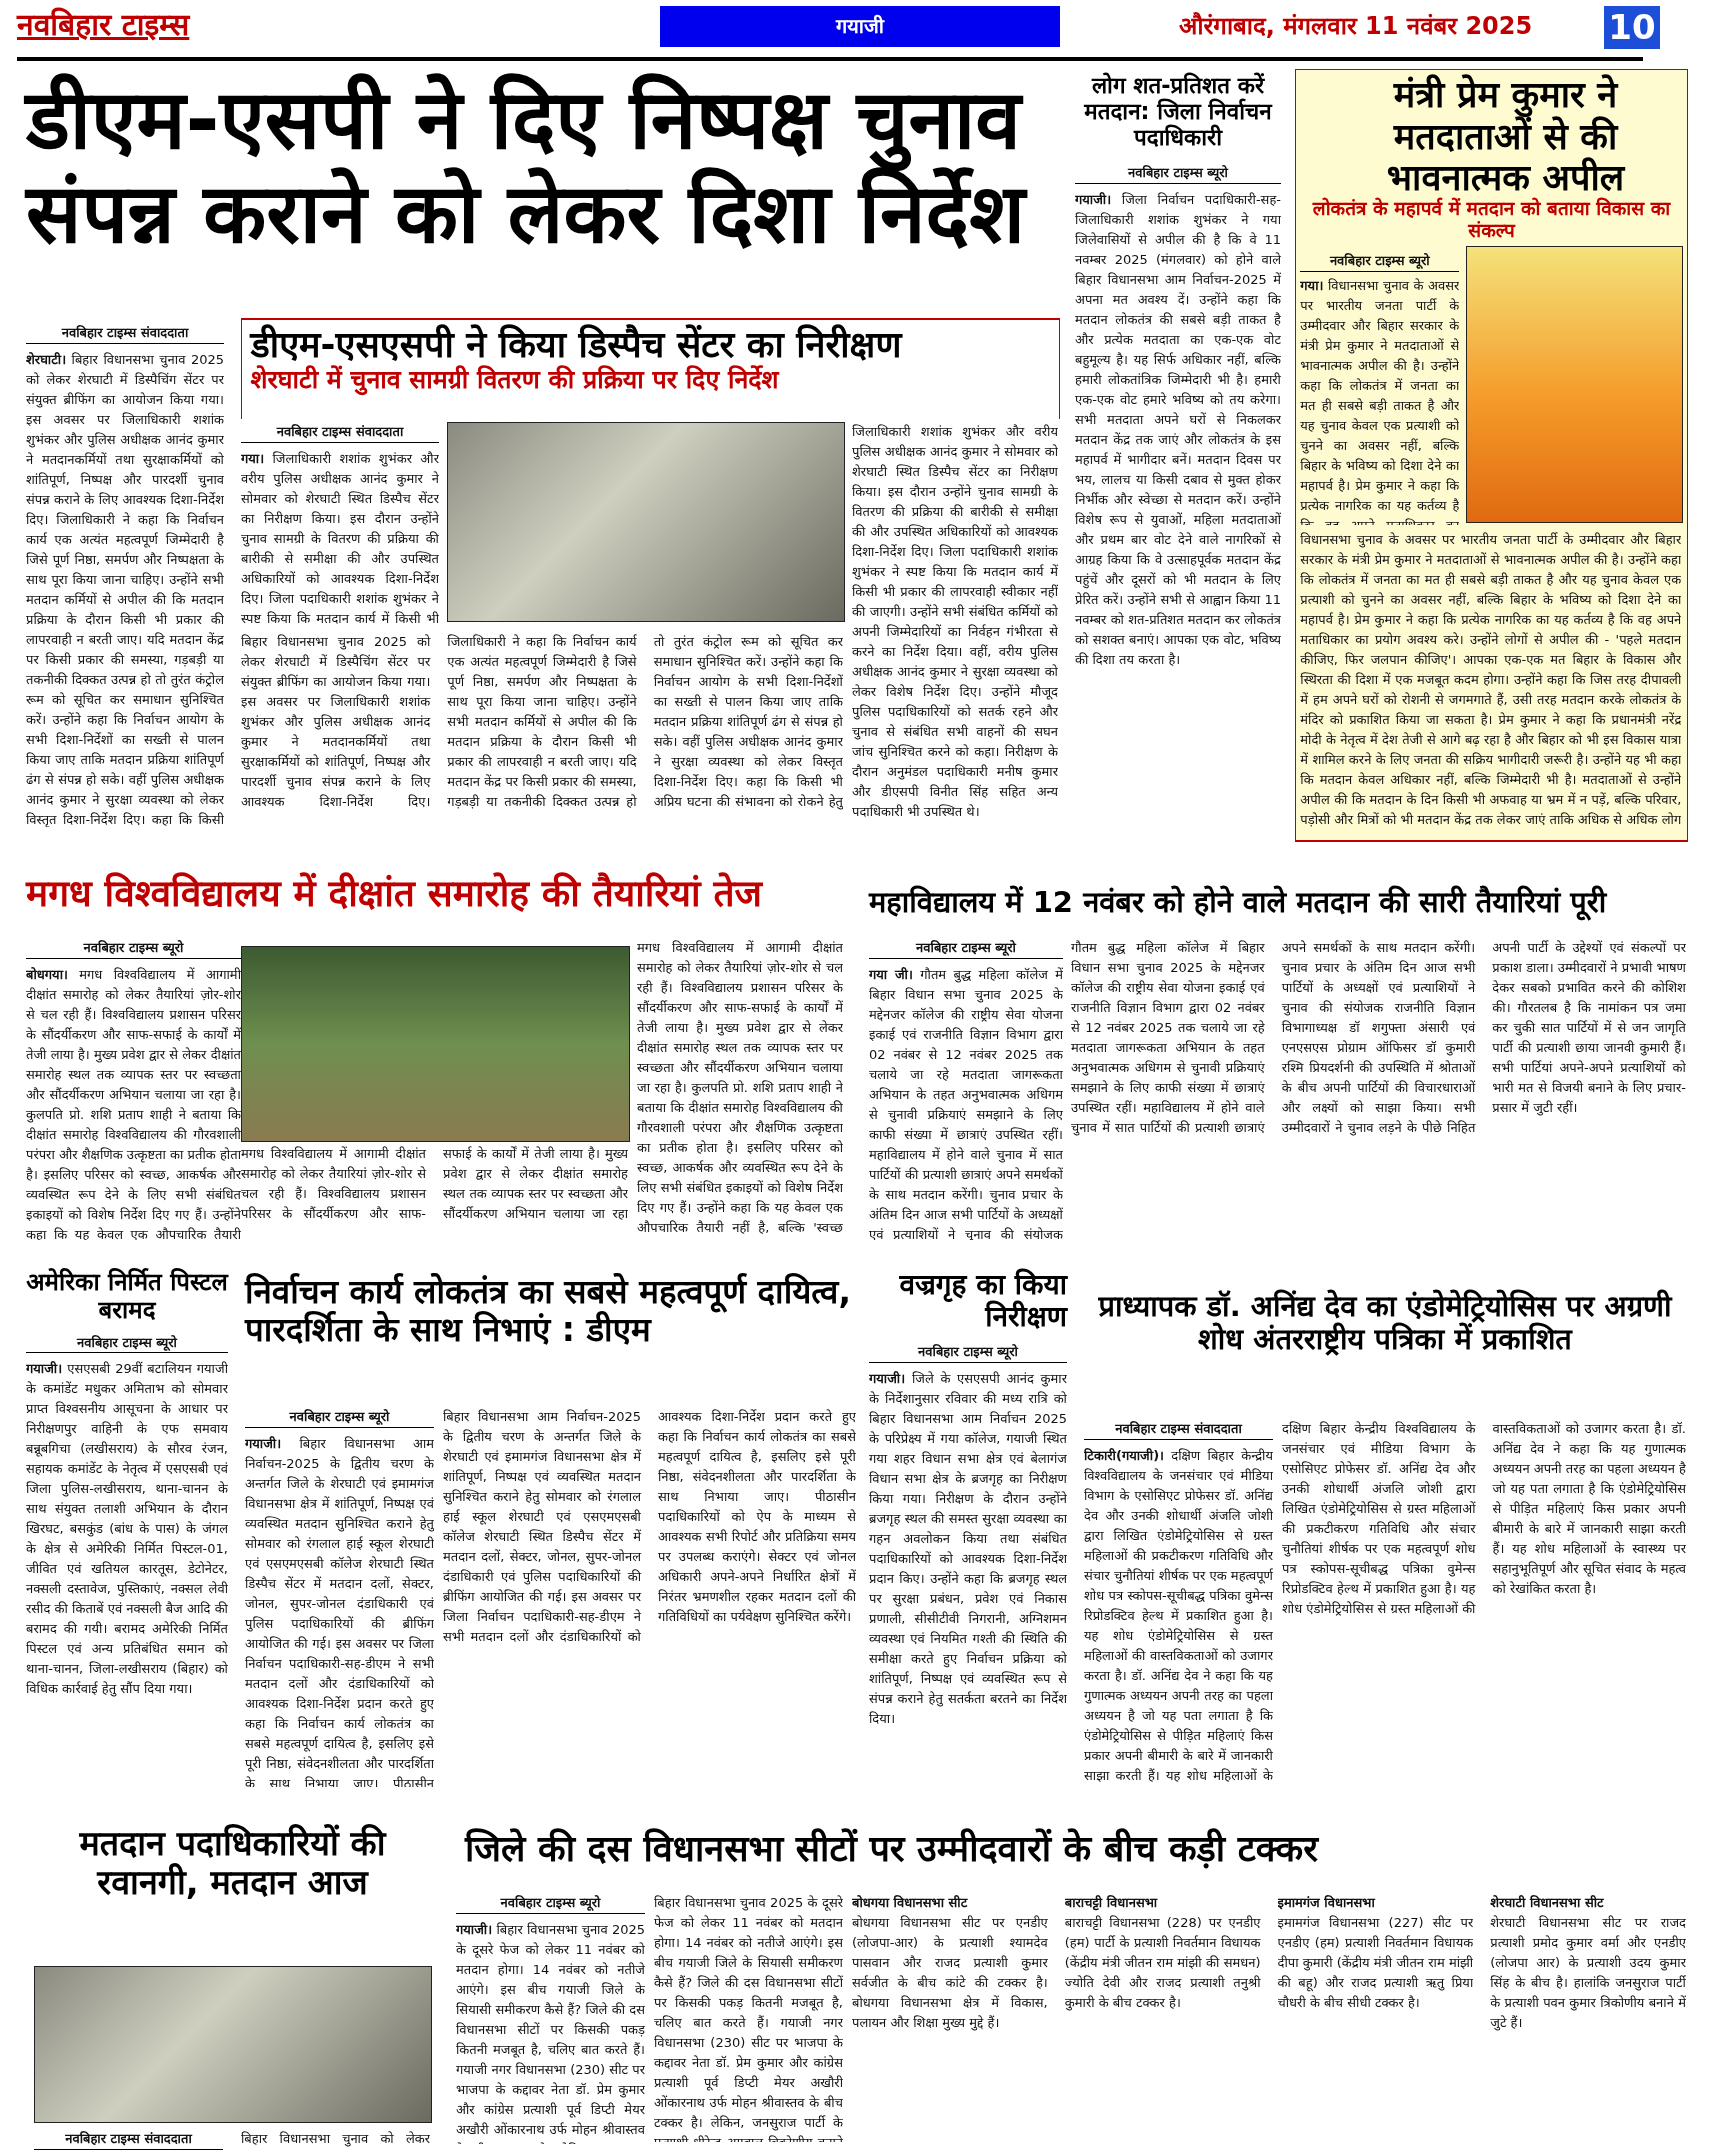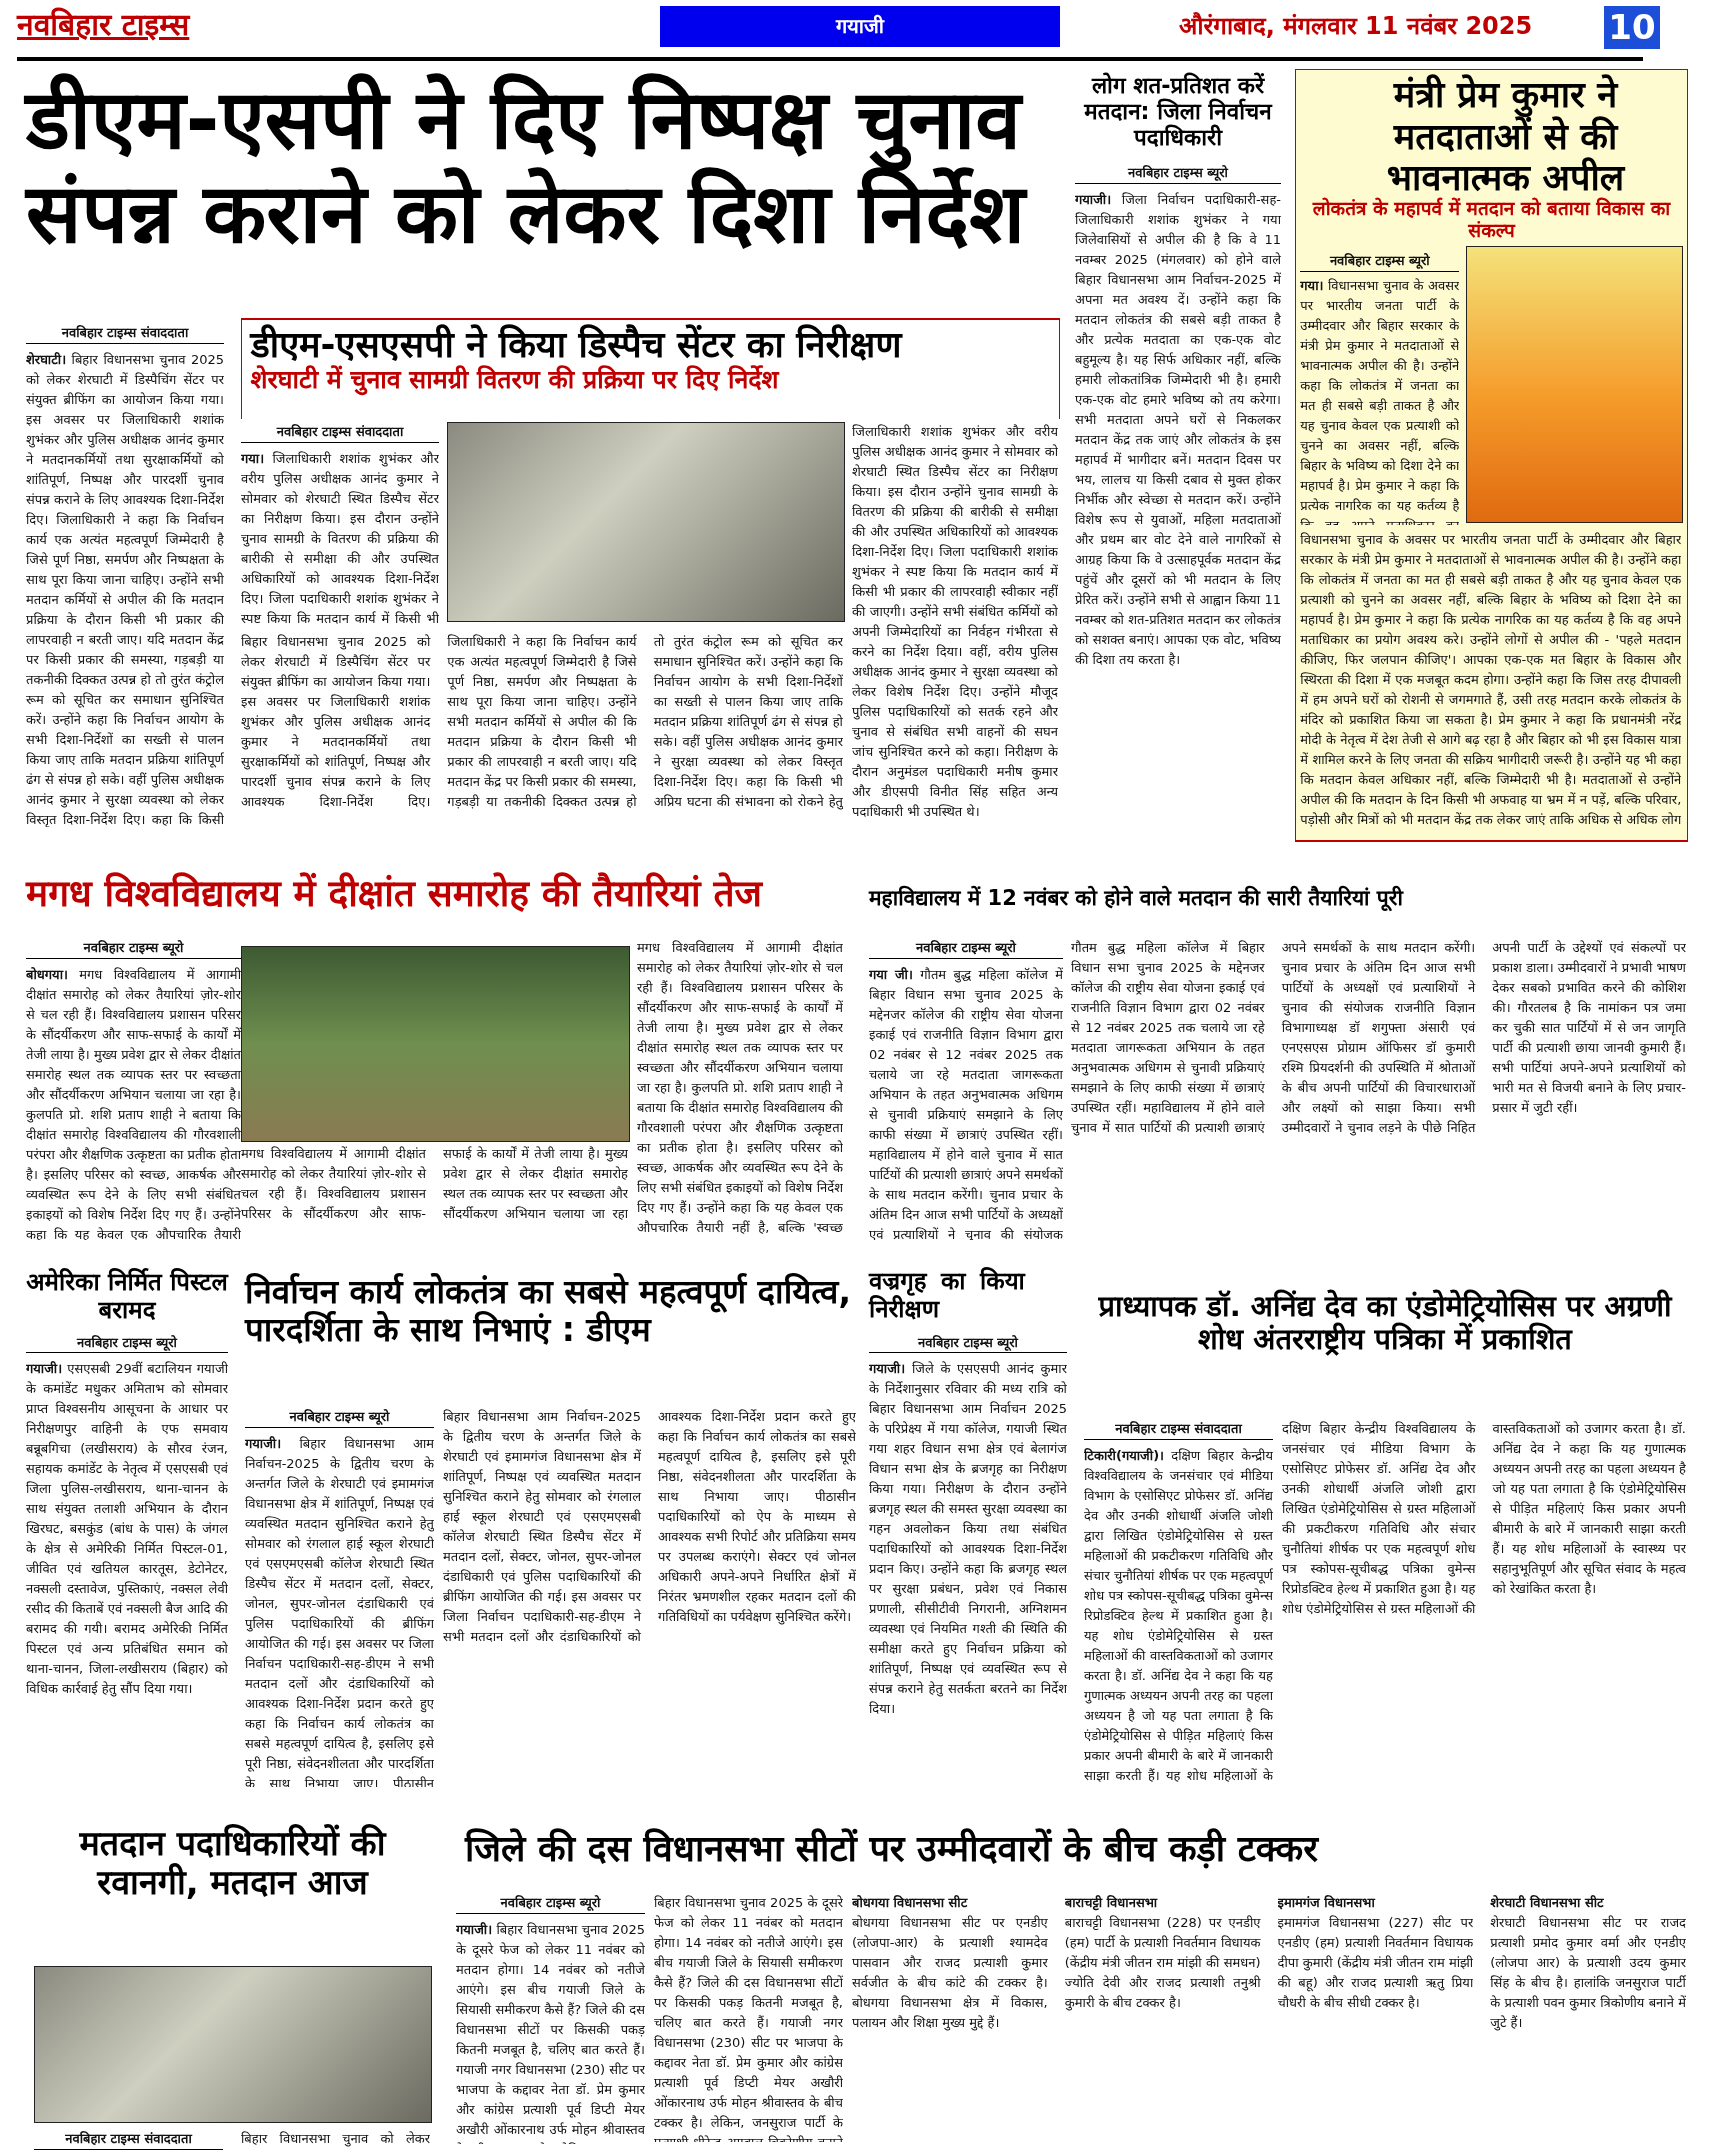--- a/index.html
+++ b/index.html
@@ -71,42 +71,42 @@
 
 <div class="abs hl-red" style="left:26px;top:873px;width:817px;font-size:37px;">मगध विश्वविद्यालय में दीक्षांत समारोह की तैयारियां तेज</div>
 <div class="abs" style="left:26px;top:938px;width:215px;height:301px;">
   <div class="byline">नवबिहार टाइम्स ब्यूरो</div>
   <div class="col-text" style="height:275px;"><span class="lead">बोधगया।</span> <span>मगध विश्वविद्यालय में आगामी दीक्षांत समारोह को लेकर तैयारियां ज़ोर-शोर से चल रही हैं। विश्वविद्यालय प्रशासन परिसर के सौंदर्यीकरण और साफ-सफाई के कार्यों में तेजी लाया है। मुख्य प्रवेश द्वार से लेकर दीक्षांत समारोह स्थल तक व्यापक स्तर पर स्वच्छता और सौंदर्यीकरण अभियान चलाया जा रहा है। कुलपति प्रो. शशि प्रताप शाही ने बताया कि दीक्षांत समारोह विश्वविद्यालय की गौरवशाली परंपरा और शैक्षणिक उत्कृष्टता का प्रतीक होता है। इसलिए परिसर को स्वच्छ, आकर्षक और व्यवस्थित रूप देने के लिए सभी संबंधित इकाइयों को विशेष निर्देश दिए गए हैं। उन्होंने कहा कि यह केवल एक औपचारिक तैयारी नहीं है, बल्कि 'स्वच्छ परिसर, सुंदर परिसर' के आदर्श को साकार करने का अवसर भी है। कुलपति ने बताया कि बागवानी, पौधारोपण, रंग-रोगन, सड़क मरम्मत, भवनों की सफाई और प्रकाश व्यवस्था जैसे कार्यों के निर्धारित समय सीमा में पूरा करने के लिए विभिन्न समितियां गठित की गई हैं। विश्वविद्यालय परिवार के सभी सदस्यों से इन तैयारियों में सक्रिय सहभागिता की अपील की गई है। उन्होंने यह भी कहा कि दीक्षांत समारोह विश्वविद्यालय के विद्यार्थियों की उपलब्धियों, अनुसंधान कार्यों और सामाजिक योगदान का उत्सव होता है। इसलिए यह जरूरी है कि परिसर का हर कोना इस अवसर की गरिमा को दर्शाए।</span></div>
 </div>
 <div class="abs photo-trees" style="left:241px;top:946px;width:387px;height:194px;"></div>
 <div class="abs col-text" style="left:241px;top:1144px;width:387px;height:95px;column-count:2;column-gap:17px;"><span>मगध विश्वविद्यालय में आगामी दीक्षांत समारोह को लेकर तैयारियां ज़ोर-शोर से चल रही हैं। विश्वविद्यालय प्रशासन परिसर के सौंदर्यीकरण और साफ-सफाई के कार्यों में तेजी लाया है। मुख्य प्रवेश द्वार से लेकर दीक्षांत समारोह स्थल तक व्यापक स्तर पर स्वच्छता और सौंदर्यीकरण अभियान चलाया जा रहा है। कुलपति प्रो. शशि प्रताप शाही ने बताया कि दीक्षांत समारोह विश्वविद्यालय की गौरवशाली परंपरा और शैक्षणिक उत्कृष्टता का प्रतीक होता है। इसलिए परिसर को स्वच्छ, आकर्षक और व्यवस्थित रूप देने के लिए सभी संबंधित इकाइयों को विशेष निर्देश दिए गए हैं। उन्होंने कहा कि यह केवल एक औपचारिक तैयारी नहीं है, बल्कि 'स्वच्छ परिसर, सुंदर परिसर' के आदर्श को साकार करने का अवसर भी है। कुलपति ने बताया कि बागवानी, पौधारोपण, रंग-रोगन, सड़क मरम्मत, भवनों की सफाई और प्रकाश व्यवस्था जैसे कार्यों के निर्धारित समय सीमा में पूरा करने के लिए विभिन्न समितियां गठित की गई हैं। विश्वविद्यालय परिवार के सभी सदस्यों से इन तैयारियों में सक्रिय सहभागिता की अपील की गई है। उन्होंने यह भी कहा कि दीक्षांत समारोह विश्वविद्यालय के विद्यार्थियों की उपलब्धियों, अनुसंधान कार्यों और सामाजिक योगदान का उत्सव होता है। इसलिए यह जरूरी है कि परिसर का हर कोना इस अवसर की गरिमा को दर्शाए।</span></div>
 <div class="abs col-text" style="left:637px;top:938px;width:206px;height:301px;"><span>मगध विश्वविद्यालय में आगामी दीक्षांत समारोह को लेकर तैयारियां ज़ोर-शोर से चल रही हैं। विश्वविद्यालय प्रशासन परिसर के सौंदर्यीकरण और साफ-सफाई के कार्यों में तेजी लाया है। मुख्य प्रवेश द्वार से लेकर दीक्षांत समारोह स्थल तक व्यापक स्तर पर स्वच्छता और सौंदर्यीकरण अभियान चलाया जा रहा है। कुलपति प्रो. शशि प्रताप शाही ने बताया कि दीक्षांत समारोह विश्वविद्यालय की गौरवशाली परंपरा और शैक्षणिक उत्कृष्टता का प्रतीक होता है। इसलिए परिसर को स्वच्छ, आकर्षक और व्यवस्थित रूप देने के लिए सभी संबंधित इकाइयों को विशेष निर्देश दिए गए हैं। उन्होंने कहा कि यह केवल एक औपचारिक तैयारी नहीं है, बल्कि 'स्वच्छ परिसर, सुंदर परिसर' के आदर्श को साकार करने का अवसर भी है। कुलपति ने बताया कि बागवानी, पौधारोपण, रंग-रोगन, सड़क मरम्मत, भवनों की सफाई और प्रकाश व्यवस्था जैसे कार्यों के निर्धारित समय सीमा में पूरा करने के लिए विभिन्न समितियां गठित की गई हैं। विश्वविद्यालय परिवार के सभी सदस्यों से इन तैयारियों में सक्रिय सहभागिता की अपील की गई है। उन्होंने यह भी कहा कि दीक्षांत समारोह विश्वविद्यालय के विद्यार्थियों की उपलब्धियों, अनुसंधान कार्यों और सामाजिक योगदान का उत्सव होता है। इसलिए यह जरूरी है कि परिसर का हर कोना इस अवसर की गरिमा को दर्शाए।</span></div>
 
-<div class="abs hl-black" style="left:869px;top:886px;width:817px;font-size:21px;">महाविद्यालय में 12 नवंबर को होने वाले मतदान की सारी तैयारियां पूरी</div>
+<div class="abs hl-black" style="left:869px;top:886px;width:817px;font-size:29px;">महाविद्यालय में 12 नवंबर को होने वाले मतदान की सारी तैयारियां पूरी</div>
 <div class="abs" style="left:869px;top:938px;width:194px;height:301px;">
   <div class="byline">नवबिहार टाइम्स ब्यूरो</div>
   <div class="col-text" style="height:275px;"><span class="lead">गया जी।</span> <span>गौतम बुद्ध महिला कॉलेज में बिहार विधान सभा चुनाव 2025 के मद्देनजर कॉलेज की राष्ट्रीय सेवा योजना इकाई एवं राजनीति विज्ञान विभाग द्वारा 02 नवंबर से 12 नवंबर 2025 तक चलाये जा रहे मतदाता जागरूकता अभियान के तहत अनुभवात्मक अधिगम से चुनावी प्रक्रियाएं समझाने के लिए काफी संख्या में छात्राएं उपस्थित रहीं। महाविद्यालय में होने वाले चुनाव में सात पार्टियों की प्रत्याशी छात्राएं अपने समर्थकों के साथ मतदान करेंगी। चुनाव प्रचार के अंतिम दिन आज सभी पार्टियों के अध्यक्षों एवं प्रत्याशियों ने चुनाव की संयोजक राजनीति विज्ञान विभागाध्यक्ष डॉ शगुफ्ता अंसारी एवं एनएसएस प्रोग्राम ऑफिसर डॉ कुमारी रश्मि प्रियदर्शनी की उपस्थिति में श्रोताओं के बीच अपनी पार्टियों की विचारधाराओं और लक्ष्यों को साझा किया। सभी उम्मीदवारों ने चुनाव लड़ने के पीछे निहित अपनी पार्टी के उद्देश्यों एवं संकल्पों पर प्रकाश डाला। उम्मीदवारों ने प्रभावी भाषण देकर सबको प्रभावित करने की कोशिश की। गौरतलब है कि नामांकन पत्र जमा कर चुकी सात पार्टियों में से जन जागृति पार्टी की प्रत्याशी छाया जानवी कुमारी हैं। सभी पार्टियां अपने-अपने प्रत्याशियों को भारी मत से विजयी बनाने के लिए प्रचार-प्रसार में जुटी रहीं।</span></div>
 </div>
 <div class="abs col-text" style="left:1071px;top:938px;width:615px;height:301px;column-count:3;column-gap:17px;"><span>गौतम बुद्ध महिला कॉलेज में बिहार विधान सभा चुनाव 2025 के मद्देनजर कॉलेज की राष्ट्रीय सेवा योजना इकाई एवं राजनीति विज्ञान विभाग द्वारा 02 नवंबर से 12 नवंबर 2025 तक चलाये जा रहे मतदाता जागरूकता अभियान के तहत अनुभवात्मक अधिगम से चुनावी प्रक्रियाएं समझाने के लिए काफी संख्या में छात्राएं उपस्थित रहीं। महाविद्यालय में होने वाले चुनाव में सात पार्टियों की प्रत्याशी छात्राएं अपने समर्थकों के साथ मतदान करेंगी। चुनाव प्रचार के अंतिम दिन आज सभी पार्टियों के अध्यक्षों एवं प्रत्याशियों ने चुनाव की संयोजक राजनीति विज्ञान विभागाध्यक्ष डॉ शगुफ्ता अंसारी एवं एनएसएस प्रोग्राम ऑफिसर डॉ कुमारी रश्मि प्रियदर्शनी की उपस्थिति में श्रोताओं के बीच अपनी पार्टियों की विचारधाराओं और लक्ष्यों को साझा किया। सभी उम्मीदवारों ने चुनाव लड़ने के पीछे निहित अपनी पार्टी के उद्देश्यों एवं संकल्पों पर प्रकाश डाला। उम्मीदवारों ने प्रभावी भाषण देकर सबको प्रभावित करने की कोशिश की। गौरतलब है कि नामांकन पत्र जमा कर चुकी सात पार्टियों में से जन जागृति पार्टी की प्रत्याशी छाया जानवी कुमारी हैं। सभी पार्टियां अपने-अपने प्रत्याशियों को भारी मत से विजयी बनाने के लिए प्रचार-प्रसार में जुटी रहीं।</span></div>
 
 <div class="abs" style="left:26px;top:1269px;width:202px;height:516px;">
   <div class="hl-black" style="font-size:24px;text-align:center;">अमेरिका निर्मित पिस्टल बरामद</div>
   <div class="byline" style="margin-top:8.6px;">नवबिहार टाइम्स ब्यूरो</div>
   <div class="col-text" style="height:400px;"><span class="lead">गयाजी।</span> <span>एसएसबी 29वीं बटालियन गयाजी के कमांडेंट मधुकर अमिताभ को सोमवार प्राप्त विश्वसनीय आसूचना के आधार पर निरीक्षणपुर वाहिनी के एफ समवाय बन्नूबगिचा (लखीसराय) के सौरव रंजन, सहायक कमांडेंट के नेतृत्व में एसएसबी एवं जिला पुलिस-लखीसराय, थाना-चानन के साथ संयुक्त तलाशी अभियान के दौरान खिरघट, बसकुंड (बांध के पास) के जंगल के क्षेत्र से अमेरिकी निर्मित पिस्टल-01, जीवित एवं खतियल कारतूस, डेटोनेटर, नक्सली दस्तावेज, पुस्तिकाएं, नक्सल लेवी रसीद की किताबें एवं नक्सली बैज आदि की बरामद की गयी। बरामद अमेरिकी निर्मित पिस्टल एवं अन्य प्रतिबंधित समान को थाना-चानन, जिला-लखीसराय (बिहार) को विधिक कार्रवाई हेतु सौंप दिया गया।</span></div>
 </div>
 
 <div class="abs hl-black" style="left:245px;top:1273px;width:611px;font-size:33px;">निर्वाचन कार्य लोकतंत्र का सबसे महत्वपूर्ण दायित्व, पारदर्शिता के साथ निभाएं : डीएम</div>
 <div class="abs" style="left:245px;top:1407px;width:189px;height:379px;">
   <div class="byline">नवबिहार टाइम्स ब्यूरो</div>
   <div class="col-text" style="height:353px;"><span class="lead">गयाजी।</span> <span>बिहार विधानसभा आम निर्वाचन-2025 के द्वितीय चरण के अन्तर्गत जिले के शेरघाटी एवं इमामगंज विधानसभा क्षेत्र में शांतिपूर्ण, निष्पक्ष एवं व्यवस्थित मतदान सुनिश्चित कराने हेतु सोमवार को रंगलाल हाई स्कूल शेरघाटी एवं एसएमएसबी कॉलेज शेरघाटी स्थित डिस्पैच सेंटर में मतदान दलों, सेक्टर, जोनल, सुपर-जोनल दंडाधिकारी एवं पुलिस पदाधिकारियों की ब्रीफिंग आयोजित की गई। इस अवसर पर जिला निर्वाचन पदाधिकारी-सह-डीएम ने सभी मतदान दलों और दंडाधिकारियों को आवश्यक दिशा-निर्देश प्रदान करते हुए कहा कि निर्वाचन कार्य लोकतंत्र का सबसे महत्वपूर्ण दायित्व है, इसलिए इसे पूरी निष्ठा, संवेदनशीलता और पारदर्शिता के साथ निभाया जाए। पीठासीन पदाधिकारियों को ऐप के माध्यम से आवश्यक सभी रिपोर्ट और प्रतिक्रिया समय पर उपलब्ध कराएंगे। सेक्टर एवं जोनल अधिकारी अपने-अपने निर्धारित क्षेत्रों में निरंतर भ्रमणशील रहकर मतदान दलों की गतिविधियों का पर्यवेक्षण सुनिश्चित करेंगे।</span></div>
 </div>
 <div class="abs col-text" style="left:443px;top:1407px;width:413px;height:379px;column-count:2;column-gap:17px;"><span>बिहार विधानसभा आम निर्वाचन-2025 के द्वितीय चरण के अन्तर्गत जिले के शेरघाटी एवं इमामगंज विधानसभा क्षेत्र में शांतिपूर्ण, निष्पक्ष एवं व्यवस्थित मतदान सुनिश्चित कराने हेतु सोमवार को रंगलाल हाई स्कूल शेरघाटी एवं एसएमएसबी कॉलेज शेरघाटी स्थित डिस्पैच सेंटर में मतदान दलों, सेक्टर, जोनल, सुपर-जोनल दंडाधिकारी एवं पुलिस पदाधिकारियों की ब्रीफिंग आयोजित की गई। इस अवसर पर जिला निर्वाचन पदाधिकारी-सह-डीएम ने सभी मतदान दलों और दंडाधिकारियों को आवश्यक दिशा-निर्देश प्रदान करते हुए कहा कि निर्वाचन कार्य लोकतंत्र का सबसे महत्वपूर्ण दायित्व है, इसलिए इसे पूरी निष्ठा, संवेदनशीलता और पारदर्शिता के साथ निभाया जाए। पीठासीन पदाधिकारियों को ऐप के माध्यम से आवश्यक सभी रिपोर्ट और प्रतिक्रिया समय पर उपलब्ध कराएंगे। सेक्टर एवं जोनल अधिकारी अपने-अपने निर्धारित क्षेत्रों में निरंतर भ्रमणशील रहकर मतदान दलों की गतिविधियों का पर्यवेक्षण सुनिश्चित करेंगे।</span></div>
 
 <div class="abs" style="left:869px;top:1269px;width:198px;height:516px;">
-  <div class="hl-black" style="font-size:24px;text-align:left;font-family:Liberation Mono, monospace;">वज्रगृह का किया निरीक्षण</div>
+  <div class="hl-black" style="font-size:28px;text-align:right;">वज्रगृह का किया निरीक्षण</div>
   <div class="byline" style="margin-top:8.6px;">नवबिहार टाइम्स ब्यूरो</div>
   <div class="col-text" style="height:400px;"><span class="lead">गयाजी।</span> <span>जिले के एसएसपी आनंद कुमार के निर्देशानुसार रविवार की मध्य रात्रि को बिहार विधानसभा आम निर्वाचन 2025 के परिप्रेक्ष्य में गया कॉलेज, गयाजी स्थित गया शहर विधान सभा क्षेत्र एवं बेलागंज विधान सभा क्षेत्र के ब्रजगृह का निरीक्षण किया गया। निरीक्षण के दौरान उन्होंने ब्रजगृह स्थल की समस्त सुरक्षा व्यवस्था का गहन अवलोकन किया तथा संबंधित पदाधिकारियों को आवश्यक दिशा-निर्देश प्रदान किए। उन्होंने कहा कि ब्रजगृह स्थल पर सुरक्षा प्रबंधन, प्रवेश एवं निकास प्रणाली, सीसीटीवी निगरानी, अग्निशमन व्यवस्था एवं नियमित गश्ती की स्थिति की समीक्षा करते हुए निर्वाचन प्रक्रिया को शांतिपूर्ण, निष्पक्ष एवं व्यवस्थित रूप से संपन्न कराने हेतु सतर्कता बरतने का निर्देश दिया।</span></div>
 </div>
 
 <div class="abs hl-black" style="left:1084px;top:1290px;width:602px;font-size:29px;text-align:center;">प्राध्यापक डॉ. अनिंद्य देव का एंडोमेट्रियोसिस पर अग्रणी शोध अंतरराष्ट्रीय पत्रिका में प्रकाशित</div>
 <div class="abs" style="left:1084px;top:1419px;width:189px;height:366px;">
   <div class="byline">नवबिहार टाइम्स संवाददाता</div>
   <div class="col-text" style="height:340px;"><span class="lead">टिकारी(गयाजी)।</span> <span>दक्षिण बिहार केन्द्रीय विश्वविद्यालय के जनसंचार एवं मीडिया विभाग के एसोसिएट प्रोफेसर डॉ. अनिंद्य देव और उनकी शोधार्थी अंजलि जोशी द्वारा लिखित एंडोमेट्रियोसिस से ग्रस्त महिलाओं की प्रकटीकरण गतिविधि और संचार चुनौतियां शीर्षक पर एक महत्वपूर्ण शोध पत्र स्कोपस-सूचीबद्ध पत्रिका वुमेन्स रिप्रोडक्टिव हेल्थ में प्रकाशित हुआ है। यह शोध एंडोमेट्रियोसिस से ग्रस्त महिलाओं की वास्तविकताओं को उजागर करता है। डॉ. अनिंद्य देव ने कहा कि यह गुणात्मक अध्ययन अपनी तरह का पहला अध्ययन है जो यह पता लगाता है कि एंडोमेट्रियोसिस से पीड़ित महिलाएं किस प्रकार अपनी बीमारी के बारे में जानकारी साझा करती हैं। यह शोध महिलाओं के स्वास्थ्य पर सहानुभूतिपूर्ण और सूचित संवाद के महत्व को रेखांकित करता है।</span></div>
 </div>
 <div class="abs col-text" style="left:1282px;top:1419px;width:404px;height:366px;column-count:2;column-gap:17px;"><span>दक्षिण बिहार केन्द्रीय विश्वविद्यालय के जनसंचार एवं मीडिया विभाग के एसोसिएट प्रोफेसर डॉ. अनिंद्य देव और उनकी शोधार्थी अंजलि जोशी द्वारा लिखित एंडोमेट्रियोसिस से ग्रस्त महिलाओं की प्रकटीकरण गतिविधि और संचार चुनौतियां शीर्षक पर एक महत्वपूर्ण शोध पत्र स्कोपस-सूचीबद्ध पत्रिका वुमेन्स रिप्रोडक्टिव हेल्थ में प्रकाशित हुआ है। यह शोध एंडोमेट्रियोसिस से ग्रस्त महिलाओं की वास्तविकताओं को उजागर करता है। डॉ. अनिंद्य देव ने कहा कि यह गुणात्मक अध्ययन अपनी तरह का पहला अध्ययन है जो यह पता लगाता है कि एंडोमेट्रियोसिस से पीड़ित महिलाएं किस प्रकार अपनी बीमारी के बारे में जानकारी साझा करती हैं। यह शोध महिलाओं के स्वास्थ्य पर सहानुभूतिपूर्ण और सूचित संवाद के महत्व को रेखांकित करता है।</span></div>

